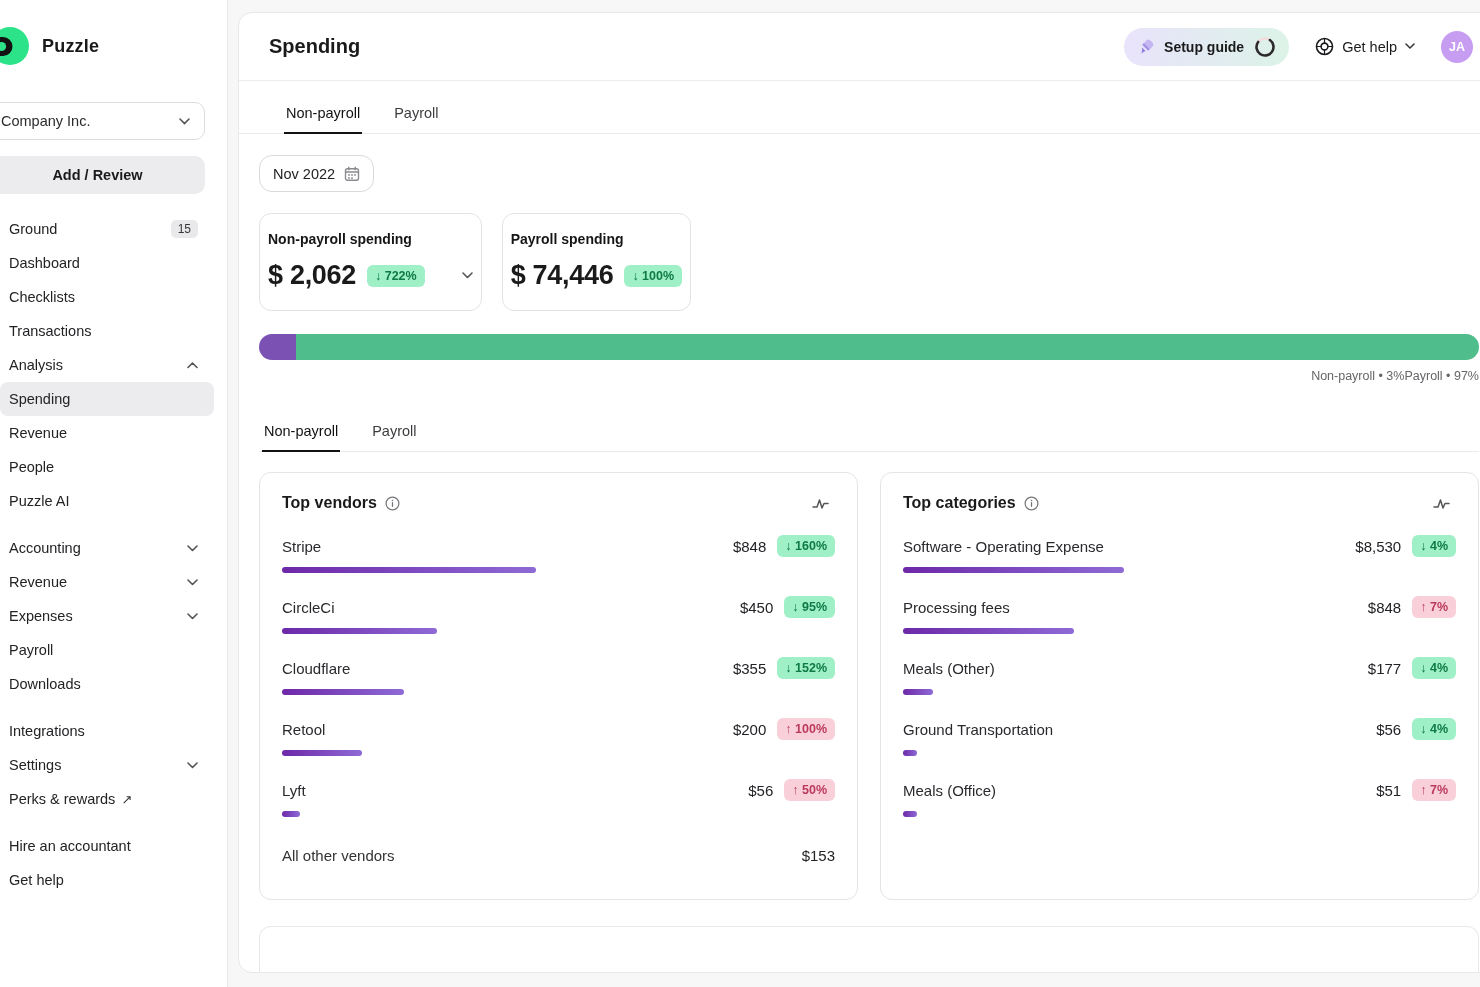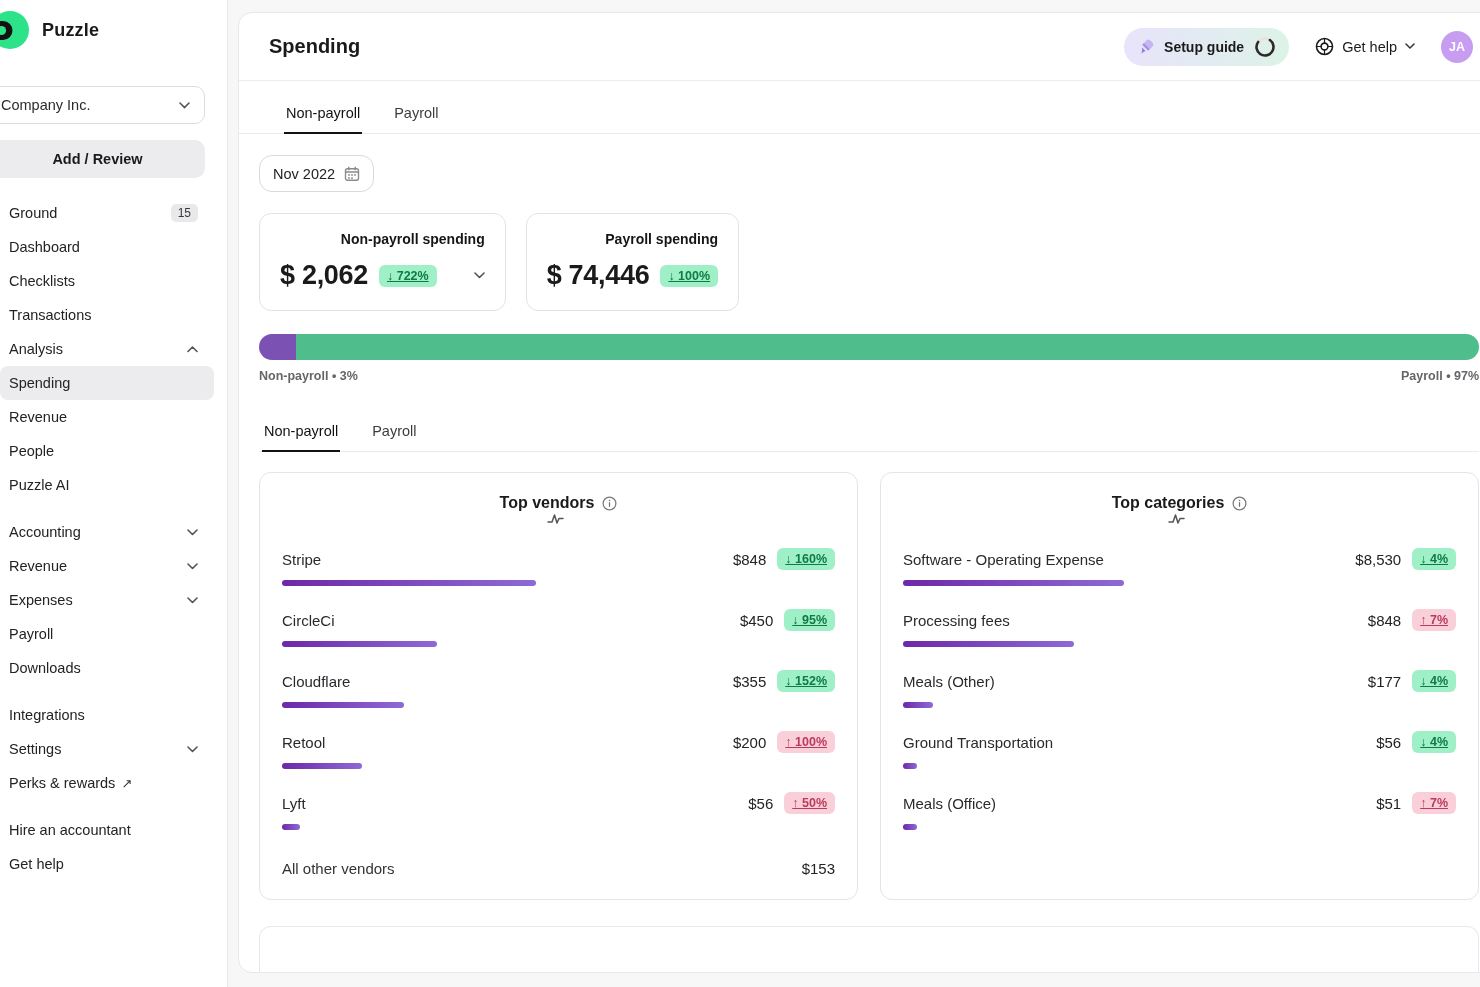--- a/index.html
+++ b/index.html
@@ -3,21 +3,21 @@
 <meta charset="utf-8">
 <style>
   * { box-sizing: border-box; margin: 0; padding: 0; }
   html,body { width:1480px; height:987px; overflow:hidden; }
   body {
     font-family: "Liberation Sans", "DejaVu Sans", sans-serif;
     background:#f7f7f8; color:#1a1a1a; display:flex;
   }
   
   .sidebar{ width:228px; flex-shrink:0; background:#fff; border-right:1px solid #e7e7e8;
-            padding-top:10px; overflow:hidden; position:relative;}
+            padding-top:26px; overflow:hidden; position:relative;}
   .logo-row{ display:flex; align-items:center; gap:12px; margin:0 0 36px -10px; }
   .logo-mark{ width:40px; height:40px; flex-shrink:0; }
   .brand-name{ font-size:18px; font-weight:700; letter-spacing:.2px; }
   .company-select{ margin:0 22px 16px -10px; height:38px; border:1px solid #dcdcde; border-radius:10px;
     display:flex; align-items:center; justify-content:space-between; padding:0 14px 0 10px;
     font-size:14.5px; color:#2b2b2e; cursor:pointer; background:#fff;}
   .add-review{ margin:0 22px 18px -10px; height:38px; background:#ececee; border-radius:10px;
     display:flex; align-items:center; justify-content:center; font-size:14.5px; font-weight:600; cursor:pointer;}
   .nav{ display:flex; flex-direction:column; }
   .nav-gap{ height:13px; }
@@ -45,38 +45,38 @@
   .tabs{ display:flex; gap:30px; border-bottom:1px solid #eaeaec; }
   .tabs-primary{ margin-top:14px; padding-left:45px; }
   .tabs-secondary{ margin:30px 26px 0 20px; padding-left:3px; }
   .tab{ font-size:14.5px; color:#3c3c40; padding:10px 2px 11px; cursor:pointer; margin-bottom:-1px;}
   .tab.active{ color:#111; border-bottom:2.5px solid #121212; }
   
   .date-btn{ display:inline-flex; align-items:center; gap:9px; margin:21px 0 0 20px; height:37px;
     padding:0 13px; border:1px solid #d9d9db; border-radius:13px; font-size:14.5px; color:#222; cursor:pointer;}
   
   .summary-row{ display:flex; gap:20px; margin:21px 0 0 20px; }
-  .sum-card{ border:1px solid #e3e3e5; border-radius:12px; padding:17px 20px 19px; background:#fff;text-align:right;}
+  .sum-card{ border:1px solid #e3e3e5; border-radius:12px; padding:17px 8px 19px; background:#fff;}
   .sc-title{ font-size:14px; font-weight:700; color:#161618;}
   .sc-value-row{ display:flex; align-items:center; gap:11px; margin-top:13px;}
   .sc-value{ font-size:27px; font-weight:700; letter-spacing:-.3px;}
   .sc-chev{ margin-left:26px; color:#444; display:flex; cursor:pointer;}
-  .delta{ font-size:12.5px; font-weight:600; padding:4px 8px; border-radius:6px; white-space:nowrap;text-decoration:underline;}
+  .delta{ font-size:12.5px; font-weight:600; padding:4px 8px; border-radius:6px; white-space:nowrap;}
   .delta.green{ background:var(--badge-green-bg); color:var(--badge-green-text);}
   .delta.red{ background:var(--badge-red-bg); color:var(--badge-red-text);}
   
   .split-bar{ display:flex; height:26px; border-radius:13px; overflow:hidden; margin:23px 26px 0 20px;}
   .seg-left{ background:var(--split-purple); }
   .seg-right{ flex:1; background:var(--split-green); }
-  .split-labels{ display:flex; justify-content:space-between; margin:9px 26px 0 20px;
-    font-size:12.5px; color:#66666a;font-weight:bold;}
+  .split-labels{ display:flex; justify-content:flex-end; margin:9px 26px 0 20px;
+    font-size:12.5px; color:#66666a;}
   
   .cards-row{ display:flex; gap:22px; margin:20px 26px 0 20px;}
   .data-card{ flex:1; border:1px solid #e5e5e7; border-radius:12px; padding:21px 22px; height:428px; background:#fff;}
-  .dc-head{ display:flex; align-items:center; justify-content:space-between;flex-direction:column;}
+  .dc-head{ display:flex; align-items:center; justify-content:space-between;}
   .dc-title{ font-size:16px; font-weight:700; display:flex; align-items:center; gap:8px;}
   .info-ic, .trend-ic{ display:flex; color:#6d6d71;}
   .trend-ic{ cursor:pointer; margin-right:6px;}
   .dcrow{ margin-top:23px;}
   .dcrow-top{ display:flex; align-items:center; justify-content:space-between;}
   .dcrow-name{ font-size:15px; color:#2a2a2e;}
   .dcrow-right{ display:flex; align-items:center; gap:11px;}
   .dcrow-val{ font-size:15px; color:#232327; font-weight:500; }
   .dcrow-bar{ height:6px; border-radius:3px; margin-top:10px;
     background:linear-gradient(90deg,var(--bar-purple-start),var(--bar-purple-end));}

